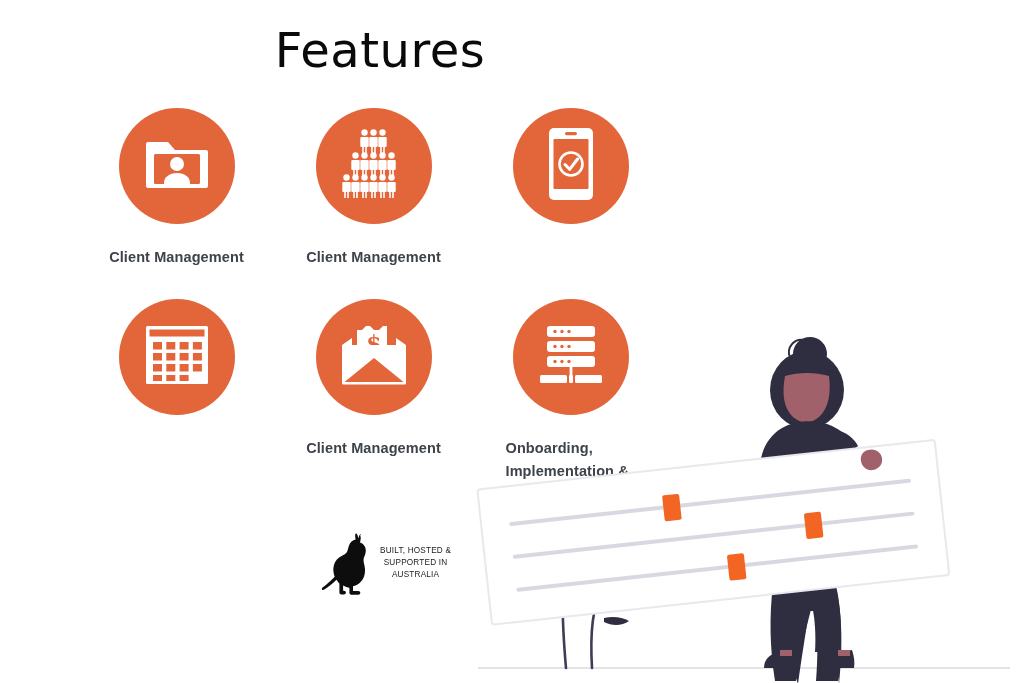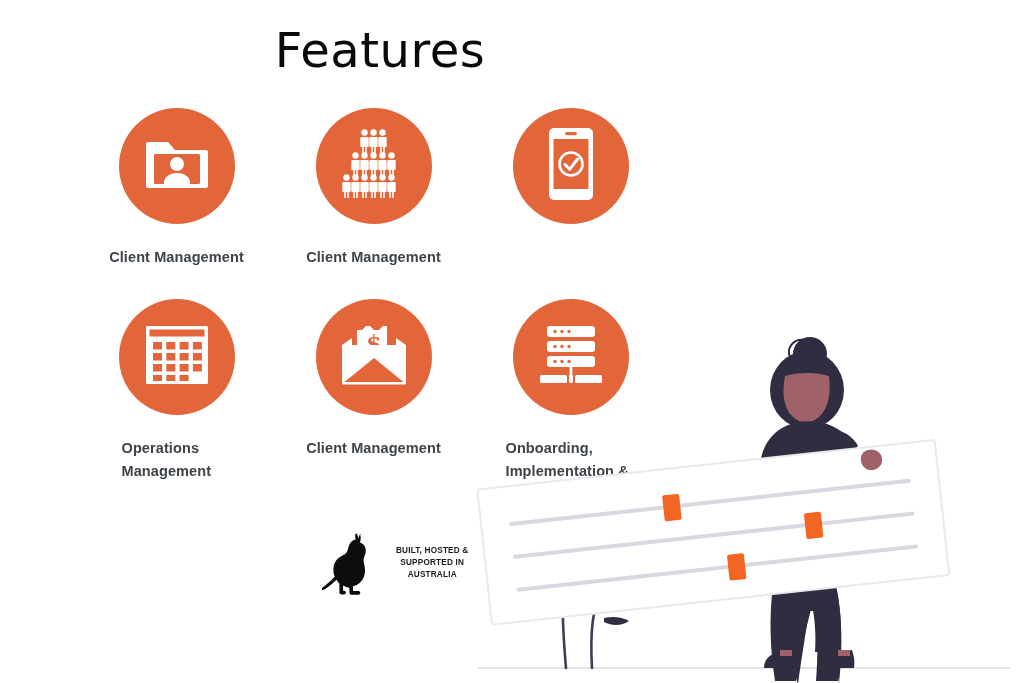--- a/index.html
+++ b/index.html
@@ -62,23 +62,23 @@
   .feature.wrap-3 .feature-label{max-width:130px;}
 
   
   .aus-badge{
     position:absolute;
     left:322px; top:528px;
     display:flex;align-items:center;
   }
   .aus-badge .roo{width:58px;height:70px;}
   .aus-badge .aus-text{
-    margin-left:16px;
+    margin-left:0;
     font-size:8.2px;
-    font-weight:700;
+    font-weight:400;
     color:#1b1b1b;
     line-height:1.5;
     text-align:center;
     letter-spacing:0.2px;
     white-space:pre-line;
   }
 
   
   .illustration{
     position:absolute;
@@ -226,21 +226,20 @@
                   <rect x="20.3" y="38" width="9" height="7.5"></rect>
                 <rect x="33.6" y="38" width="9" height="7.5"></rect>
                   <rect x="46.9" y="38" width="9" height="7.5"></rect>
                 <rect x="7" y="49" width="9" height="6"></rect>
                   <rect x="20.3" y="49" width="9" height="6"></rect>
                 <rect x="33.6" y="49" width="9" height="6"></rect>
               </g>
             </svg>
           </span>
         </div>
-        <div class="feature-label">Operations Management</div>
       </div>
 
       <div class="feature">
         <div class="circle">
           <span>
             <svg width="64" height="60" viewBox="0 0 64 60">
               <path fill="#ffffff" d="M15 5 h5 l4 -4 h4 l4 4 h5 l4 -4 h4 v30 H15 z"></path>
               <text x="32" y="26" text-anchor="middle" font-family="DejaVu Serif, serif" font-size="22" font-weight="700" fill="#E2663A">$</text>
               <path fill="#ffffff" d="M0 20 l10 -7 v7 z M64 20 l-10 -7 v7 z"></path>
               <path fill="#ffffff" d="M0 20 h64 v38 a1.5 1.5 0 0 1 -1.5 1.5 H1.5 A1.5 1.5 0 0 1 0 58 z"></path>

